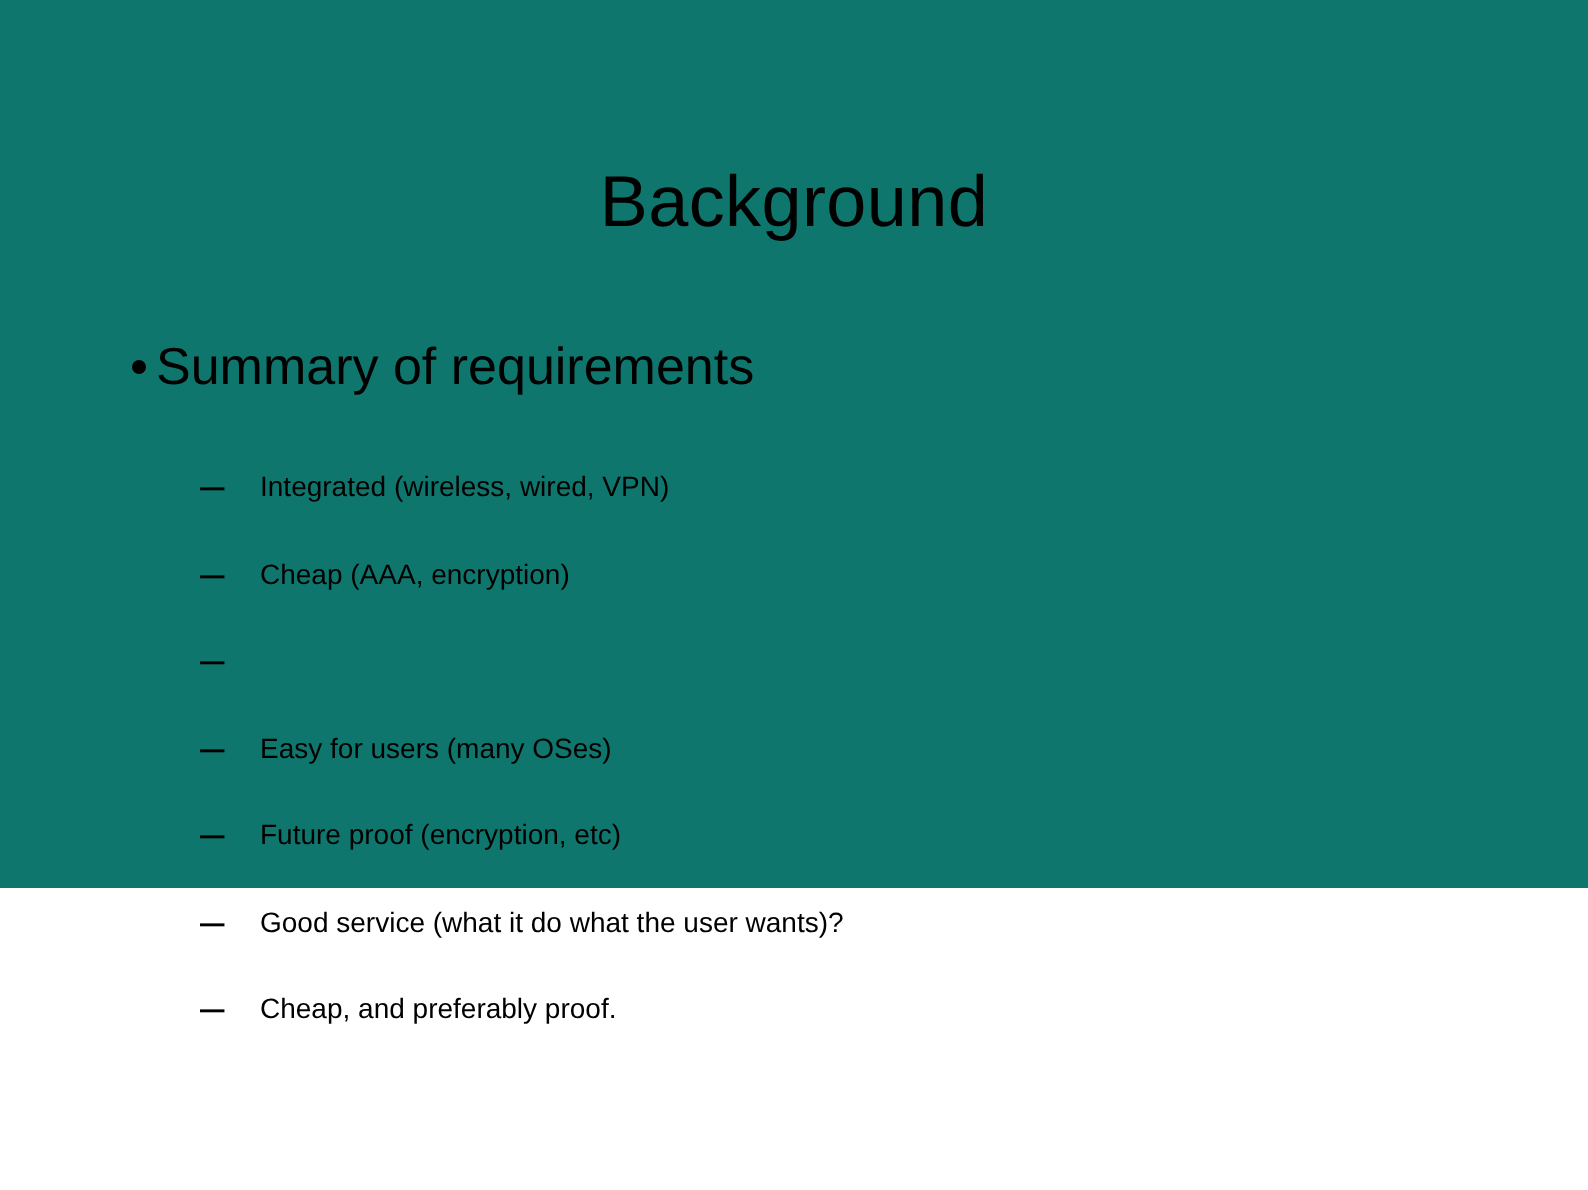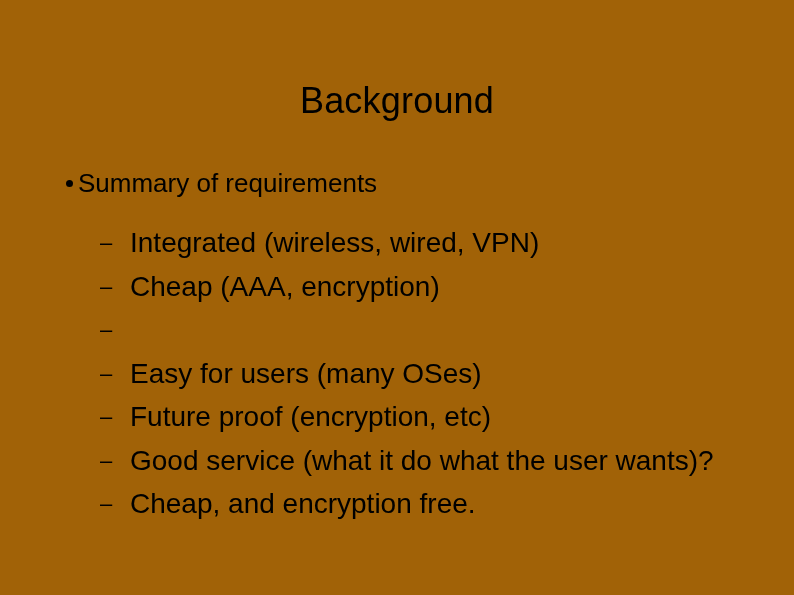--- a/index.html
+++ b/index.html
@@ -12,22 +12,22 @@
     background: #ffffff;
     font-family: "Liberation Sans", sans-serif;
     color: #000000;
     overflow: hidden;
     position: relative;
   }
   .slide {
     position: absolute;
     left: 0; top: 0;
     width: 794px;
-    height: 595px;
-    background: #a16207;
+    height: 444px;
+    background: #0f766e;
   }
   .slide-title {
     position: absolute;
     left: 0;
     top: 79px;
     width: 794px;
     text-align: center;
     font-size: 36px;
     line-height: 44px;
     font-weight: 400;
@@ -75,21 +75,21 @@
   }
   .level2-bullet {
     position: absolute;
     left: 100px;
     top: 0;
     font-size: 22px;
     line-height: 30px;
     color: #000000;
   }
   .level2-text {
-    font-size: 28px;
+    font-size: 14px;
     line-height: 30px;
     font-weight: 400;
     color: #000000;
     white-space: nowrap;
   }
 </style>
 </head>
 <body style="background: rgb(255, 255, 255); color: rgb(0, 0, 0);">
 
 <div class="slide">
@@ -128,20 +128,20 @@
           <span class="level2-text">Future proof (encryption, etc)</span>
         </div>
 
         <div class="level2-item">
           <span class="level2-bullet">–</span>
           <span class="level2-text">Good service (what it do what the user wants)?</span>
         </div>
 
         <div class="level2-item">
           <span class="level2-bullet">–</span>
-          <span class="level2-text">Cheap, and encryption free.</span>
+          <span class="level2-text">Cheap, and preferably proof.</span>
         </div>
 
       </div>
     </div>
 
   </div>
 </div>
 
 </body></html>

